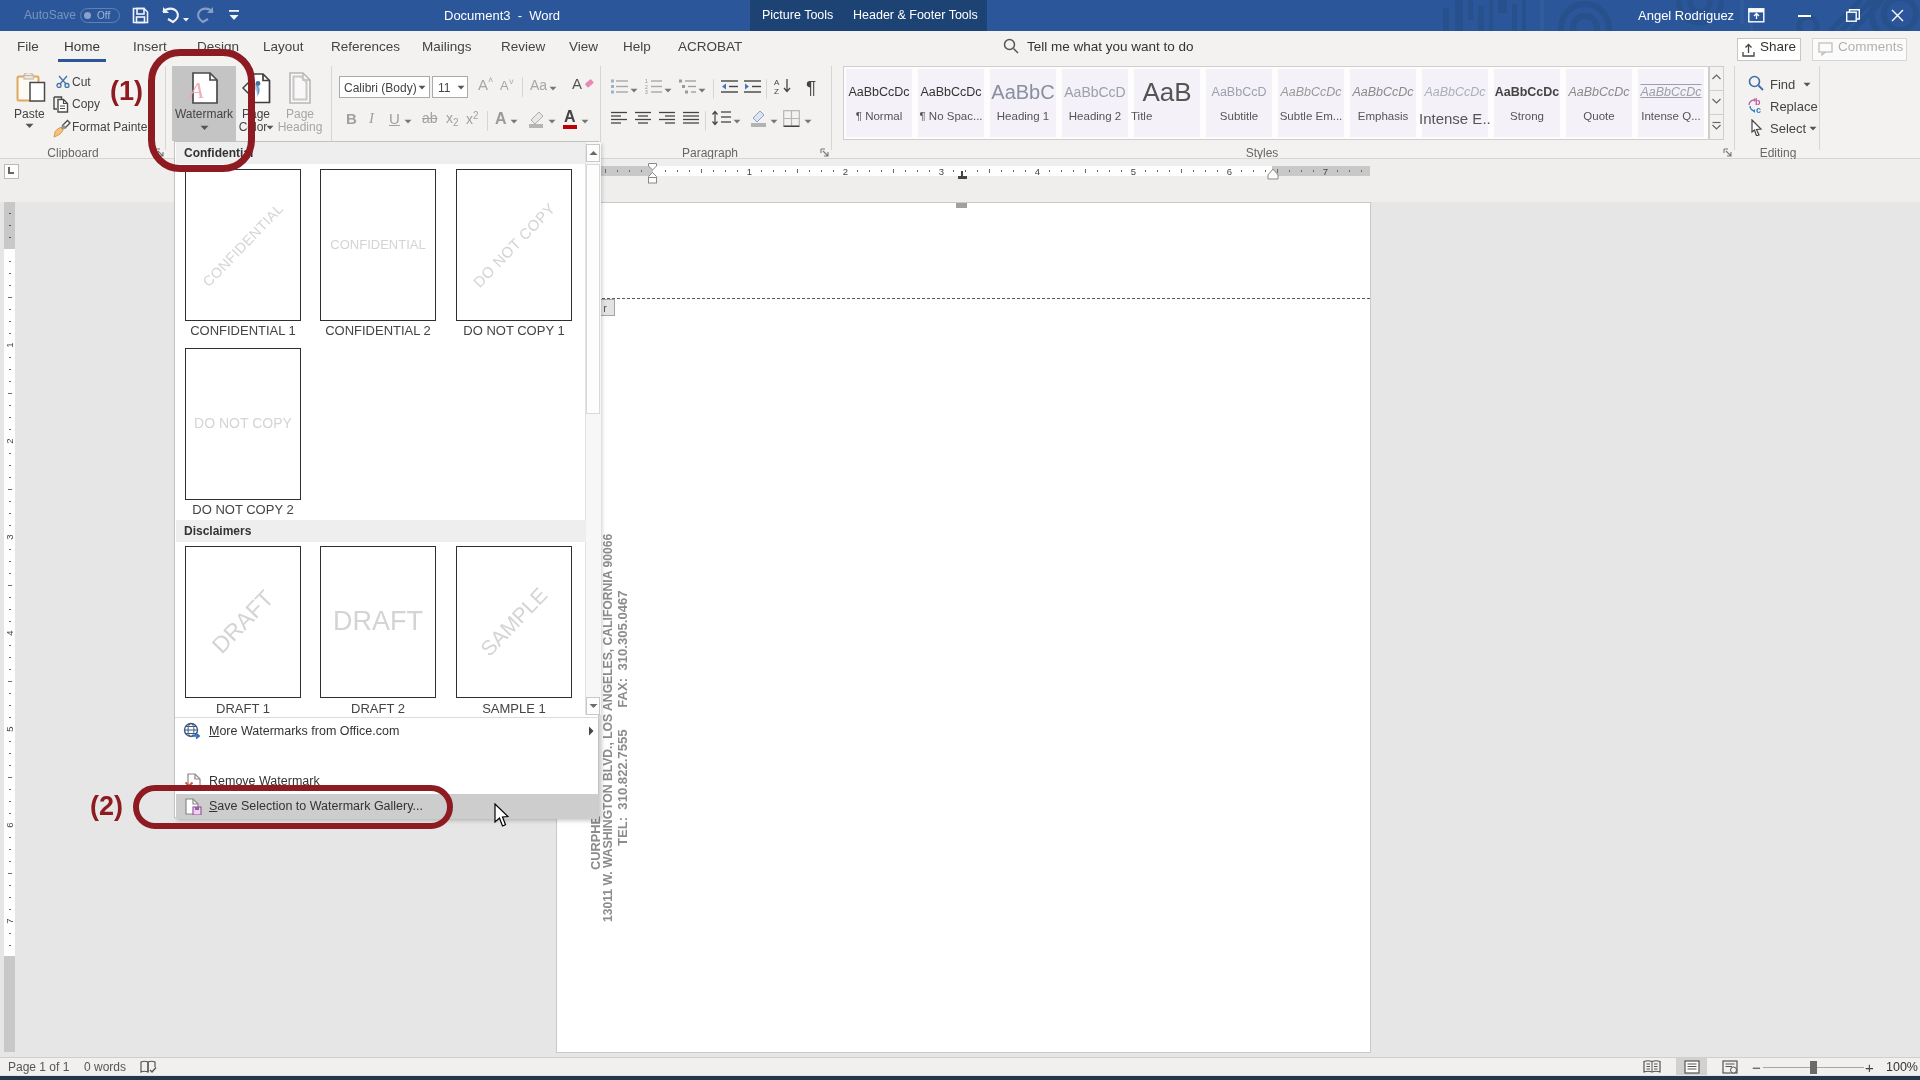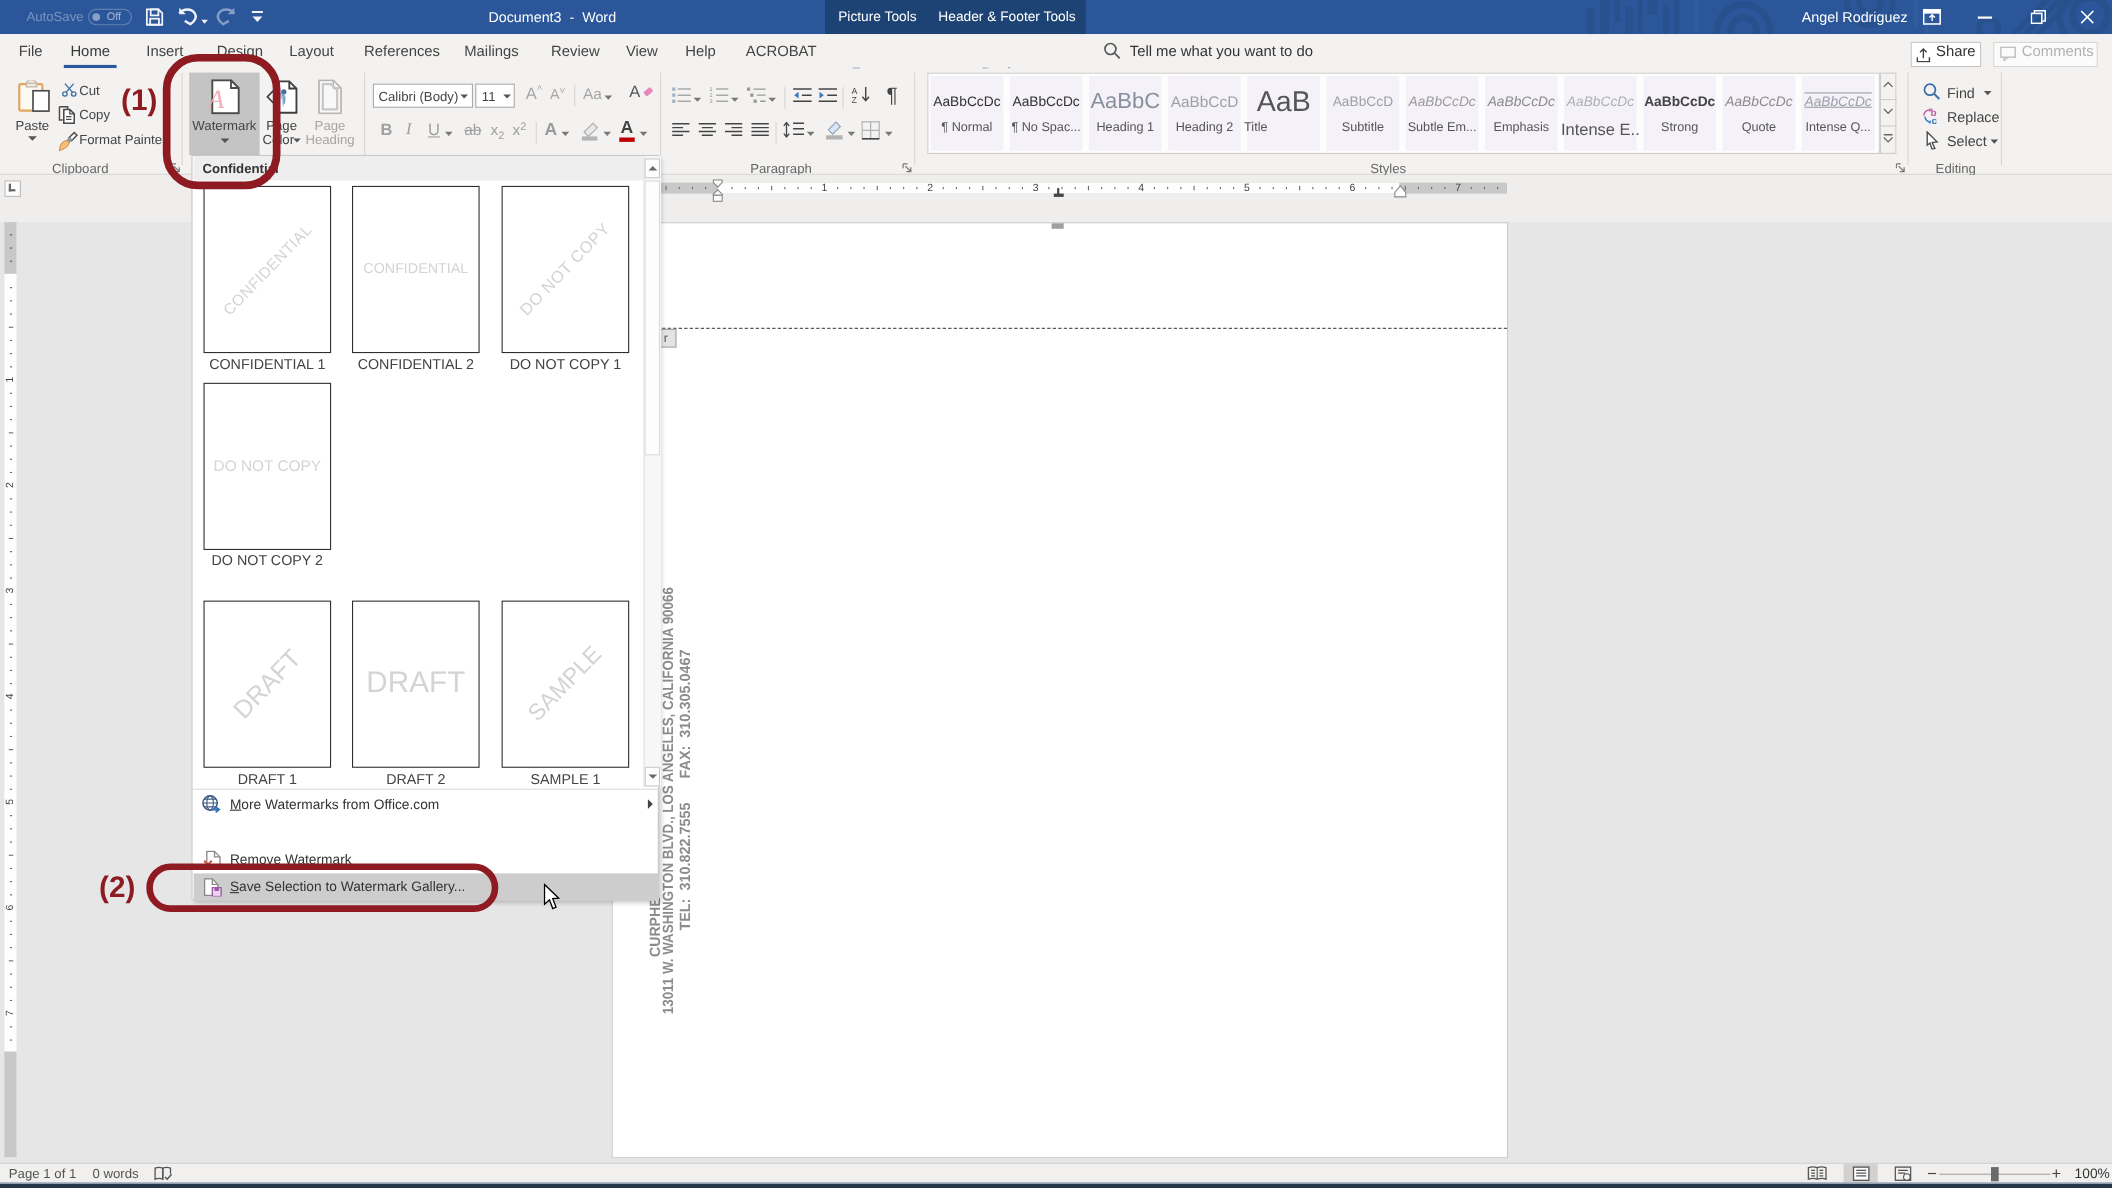--- a/index.html
+++ b/index.html
@@ -712,20 +712,21 @@
       </div>
     <div class="thlabel" style="left:-7px;top:181px;">CONFIDENTIAL 1</div>
     <div class="thlabel" style="left:128px;top:181px;">CONFIDENTIAL 2</div>
     <div class="thlabel" style="left:264px;top:181px;">DO NOT COPY 1</div>
 
     <div class="thumb" style="left:10px;top:206px;">
         <span style="transform:translate(-50%,-50%);font-size:14px;top:49%;">DO NOT COPY</span>
       </div>
     <div class="thlabel" style="left:-7px;top:360px;">DO NOT COPY 2</div>
 
+    <div class="ddsection" style="top:378px;">Disclaimers</div>
 
     <div class="thumb" style="left:10px;top:404px;">
         <span style="transform:translate(-50%,-50%) rotate(-46deg);font-size:23px;">DRAFT</span>
       </div>
     <div class="thumb" style="left:145px;top:404px;">
         <span style="transform:translate(-50%,-50%);font-size:27px;top:49%;">DRAFT</span>
       </div>
     <div class="thumb" style="left:281px;top:404px;">
         <span style="transform:translate(-50%,-50%) rotate(-46deg);font-size:21px;">SAMPLE</span>
       </div>

